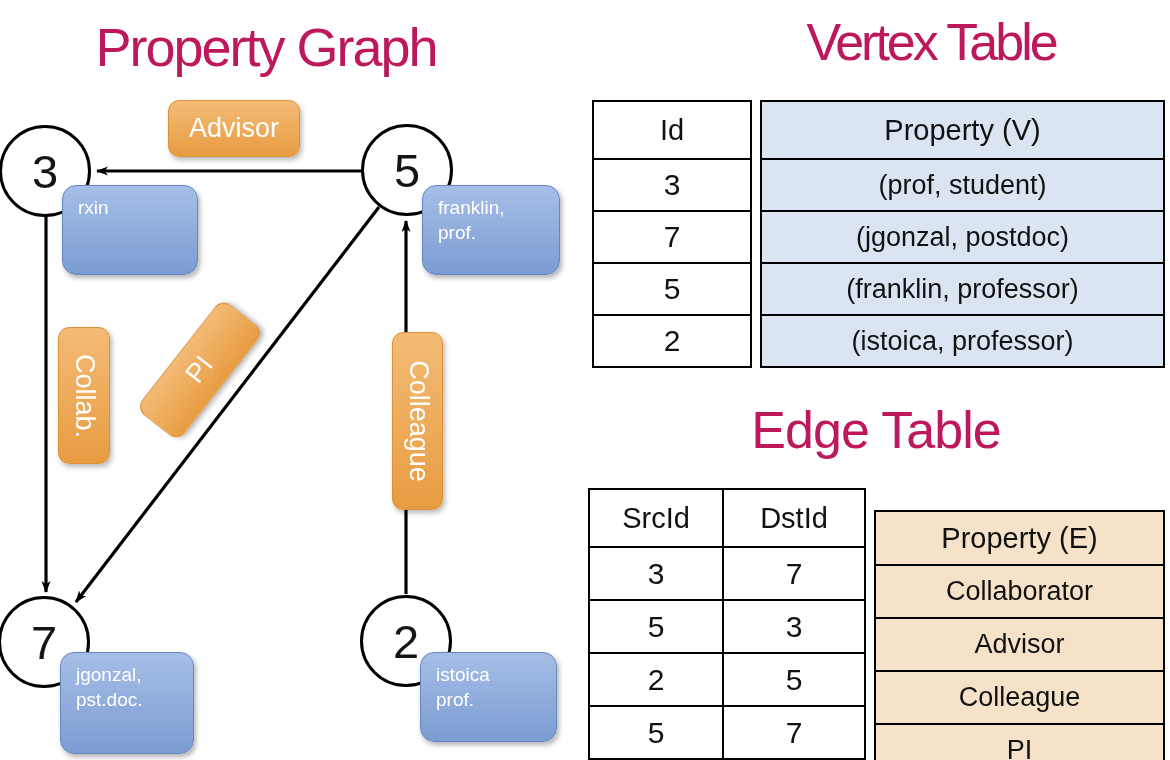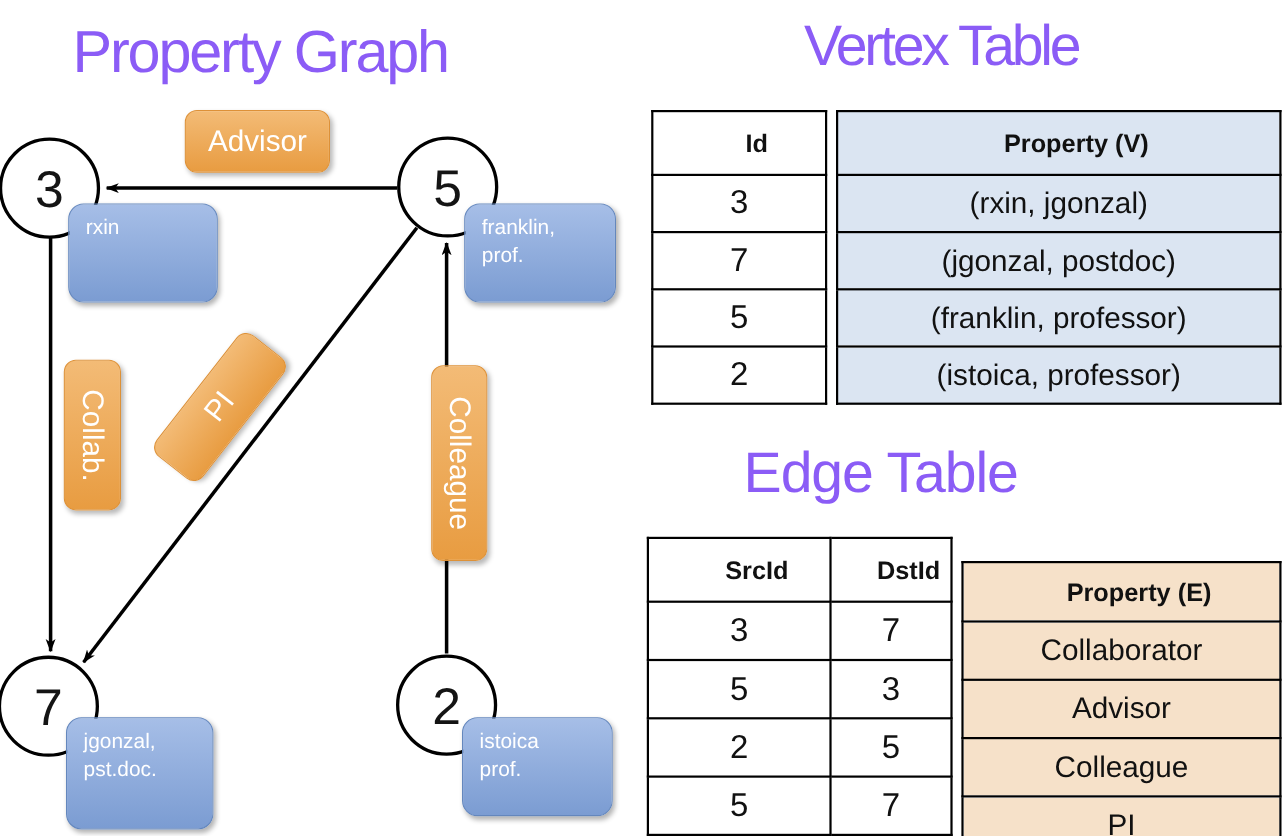--- a/index.html
+++ b/index.html
@@ -1,21 +1,21 @@
 <!DOCTYPE html>
 <html><head>
 <meta charset="utf-8">
 <style>
   html,body{margin:0;padding:0;background:#fff;}
   #stage{
     position:relative;width:1170px;height:760px;background:#ffffff;overflow:hidden;
     font-family:"Liberation Sans",sans-serif;color:#111;
   }
   .title{
-    position:absolute;text-align:left;font-weight:300;color:#8b5cf6;
+    position:absolute;text-align:center;font-weight:300;color:#be185d;
     font-size:52px;letter-spacing:-2px;white-space:nowrap;
   }
   #graph-title{left:66px;top:16px;width:400px;font-size:54px;}
   #vertex-table-title{left:731px;top:12px;width:400px;letter-spacing:-3px;}
   #edge-table-title{left:676px;top:400px;width:400px;letter-spacing:-1px;}
 
   svg.edges{position:absolute;left:0;top:0;z-index:2;}
 
   .vertex-circle{
     position:absolute;width:92px;height:92px;border:3.5px solid #000;border-radius:50%;
@@ -43,21 +43,21 @@
   #label-advisor{left:168px;top:100px;width:132px;height:57px;}
   #label-collab{left:58px;top:327px;width:52px;height:137px;}
   #label-pi{left:130px;top:343px;width:140px;height:54px;transform:rotate(-52deg);}
   #label-colleague{left:392px;top:332px;width:51px;height:178px;}
 
   table.dtable{border-collapse:collapse;position:absolute;table-layout:fixed;z-index:6;}
   table.dtable td{
     border:2px solid #000;text-align:center;vertical-align:middle;
     font-size:27px;color:#111;padding:0;overflow:hidden;white-space:nowrap;
   }
-  table.dtable td.hdr{font-weight:bold;font-size:23px;padding-left:32px;}
+  table.dtable td.hdr{font-weight:normal;font-size:29px;}
   table.dtable td.num{font-size:30px;font-weight:300;}
   .vfill{background:#dbe5f2;}
   .efill{background:#f6e1c9;}
   .wfill{background:#ffffff;}
 </style>
 </head>
 <body>
 
 <div id="stage">
 
@@ -138,21 +138,21 @@
         </tr>
   </tbody>
     </table>
 
   <table class="dtable" style="left:760px;top:100px;width:405px;">
     <tbody>
         <tr style="height:58px;">
           <td class="hdr vfill">Property (V)</td>
         </tr>
     <tr style="height:52px;">
-          <td class="vfill">(rxin, jgonzal)</td>
+          <td class="vfill">(prof, student)</td>
         </tr>
     <tr style="height:52px;">
           <td class="vfill">(jgonzal, postdoc)</td>
         </tr>
     <tr style="height:52px;">
           <td class="vfill">(franklin, professor)</td>
         </tr>
     <tr style="height:52px;margin-top:22px;">
           <td class="vfill">(istoica, professor)</td>
         </tr>

